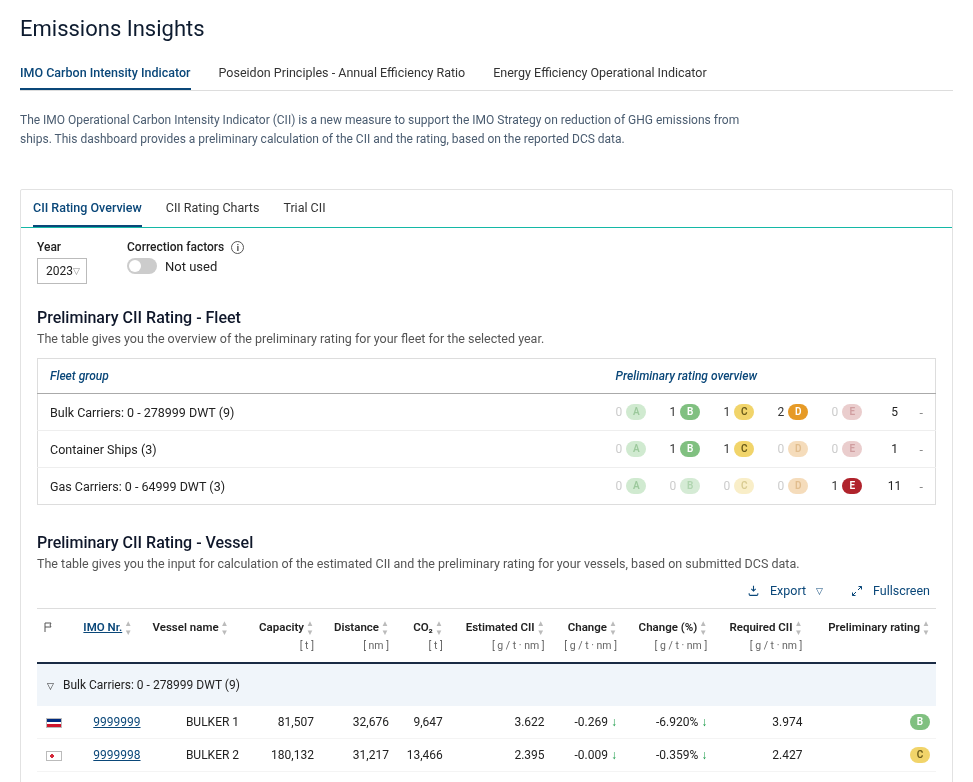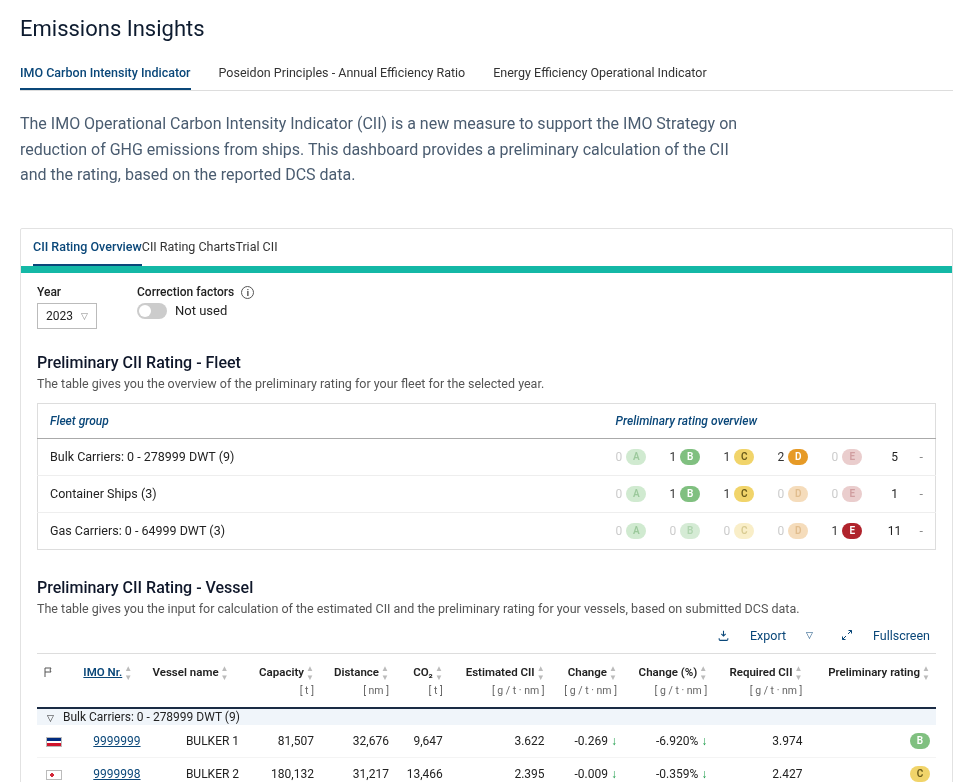--- a/index.html
+++ b/index.html
@@ -2,29 +2,29 @@
 <html><head>
 <meta charset="utf-8">
 <style>
 * { box-sizing: border-box; margin: 0; padding: 0; }
 body { font-family: -apple-system, BlinkMacSystemFont, "Segoe UI", Roboto, Arial, sans-serif; color: #222; background: #fff; font-size: 13px; }
 .page { width: 973px; padding: 16px 20px; }
 h1 { font-size: 22px; font-weight: 400; color: #0d1b2f; margin-bottom: 16px; }
 .tabs-primary { border-bottom: 1px solid #ddd; margin-bottom: 20px; display: flex; gap: 28px; text-align: right; }
 .tab-p { padding: 8px 0; font-size: 12.5px; color: #333; cursor: pointer; }
 .tab-p.active { color: #0a4779; border-bottom: 2px solid #0a4779; font-weight: 500; }
-.intro { font-size: 16px; color: #4a5c70; line-height: 1.6; margin-bottom: 40px; max-width: 720px; }
+.intro { font-size: 12px; color: #4a5c70; line-height: 1.6; margin-bottom: 40px; max-width: 720px; }
 .panel { border: 1px solid #e2e2e2; border-radius: 2px; }
-.tabs-secondary { border-bottom: 7px solid #14b8a6; padding: 0 12px; display: flex; }
+.tabs-secondary { border-bottom: 1px solid #14b8a6; padding: 0 12px; display: flex; gap: 24px; }
 .tab-s { padding: 10px 0; font-size: 12.5px; color: #333; cursor: pointer; }
 .tab-s.active { color: #0a4779; border-bottom: 2px solid #0a4779; font-weight: 500; }
 .panel-body { padding: 12px 16px 20px; }
 .controls { display: flex; gap: 40px; align-items: flex-start; margin-bottom: 24px; }
 .ctrl label { font-size: 12px; display: block; margin-bottom: 4px; font-weight: 500; }
-.year-sel { border: 1px solid #bbb; padding: 5px 8px; width: 60px; display: flex; justify-content: space-between; align-items: center; font-size: 12px; cursor: pointer; }
+.year-sel { border: 1px solid #bbb; padding: 5px 8px; width: 50px; display: flex; justify-content: space-between; align-items: center; font-size: 12px; cursor: pointer; }
 .toggle { display: flex; align-items: center; gap: 8px; }
 .toggle-sw { width: 30px; height: 16px; background: #ccc; border-radius: 8px; position: relative; cursor: pointer; }
 .toggle-sw::after { content: ''; width: 12px; height: 12px; background: #fff; border-radius: 50%; position: absolute; top: 2px; left: 2px; }
 .info-i { display: inline-block; width: 13px; height: 13px; border: 1px solid #555; border-radius: 50%; font-size: 9px; text-align: center; line-height: 12px; margin-left: 4px; }
 h2 { font-size: 16px; font-weight: 500; color: #0f172a; margin-bottom: 4px; }
 .subh { font-size: 12.5px; color: #555; margin-bottom: 12px; }
 .fleet-table { border: 1px solid #ddd; width: 100%; border-collapse: collapse; margin-bottom: 28px; }
 .fleet-table th { text-align: left; font-size: 12px; font-weight: 500; color: #0a4779; padding: 10px 12px; border-bottom: 1px solid #aaa; font-style: italic; }
 .fleet-table td { padding: 10px 12px; font-size: 12.5px; border-bottom: 1px solid #eee; }
 .fleet-table tr:last-child td { border-bottom: none; }
@@ -34,27 +34,27 @@
 .rcell .cnt.zero { color: #ccc; }
 .badge { display: inline-block; width: 20px; height: 16px; border-radius: 8px; text-align: center; font-size: 10px; line-height: 16px; font-weight: 600; }
 .badge.A { background: #7fc97f; color: #fff; } .badge.A.faded { background: #d0ead0; color: #9cc99c; }
 .badge.B { background: #80c080; color: #fff; } .badge.B.faded { background: #d5ebd5; color: #afd4af; }
 .badge.C { background: #f1d46a; color: #6a5b1a; } .badge.C.faded { background: #f9eec8; color: #d9cb92; }
 .badge.D { background: #e69a26; color: #fff; } .badge.D.faded { background: #f5dcbb; color: #e1bd8e; }
 .badge.E { background: #b0232c; color: #fff; } .badge.E.faded { background: #eacdcd; color: #d09ea0; }
 .rcount { font-size: 12px; min-width: 18px; text-align: center; }
 .dash { color: #888; }
 .vessel-actions { display: flex; justify-content: flex-end; gap: 28px; margin-bottom: 10px; padding: 0 6px; }
-.action { color: #0a4779; font-size: 12.5px; cursor: pointer; display: flex; align-items: center; gap: 20px; }
+.action { color: #0a4779; font-size: 12.5px; cursor: pointer; display: flex; align-items: center; gap: 10px; }
 .vessel-table { width: 100%; border-collapse: collapse; border-top: 1px solid #ddd; }
 .vessel-table th { font-size: 11.5px; font-weight: 600; padding: 10px 6px; text-align: right; vertical-align: top; border-bottom: 2px solid #1a2b44; }
 .vessel-table th.l { text-align: left; }
 .vessel-table th .unit { display: block; font-weight: 400; color: #666; font-size: 10.5px; margin-top: 2px; }
 .vessel-table th .sort { color: #bbb; font-size: 8px; margin-left: 2px; display: inline-block; vertical-align: middle; }
-.group-row td { background: #f0f5fa; font-size: 12px; padding: 1px 10px; }
+.group-row td { background: #f0f5fa; font-size: 12px; padding: 14px 10px; }
 .group-row .chev { display: inline-block; margin-right: 6px; font-size: 9px; }
 .vessel-table tbody.data td { font-size: 12px; padding: 8px 6px; text-align: right; border-bottom: 1px solid #f4f4f4; }
 .vessel-table tbody.data td.l { text-align: right; }
 .flag { display: inline-block; width: 16px; height: 10px; background: #cc0000; border: 1px solid #bbb; vertical-align: middle; }
 .flag.f0 { background: linear-gradient(#002b7f 33%, #fff 33%, #fff 66%, #cf142b 66%); }
 .flag.f1 { background: radial-gradient(circle at 35% 50%, #d4293a 2px, #fff 2px); }
 .down { color: #1a9b48; }
 .link { color: #0a4779; text-decoration: underline; cursor: pointer; padding-left: 9px; }
 .chev-down { font-size: 9px; color: #888; }
 svg { vertical-align: middle; }

